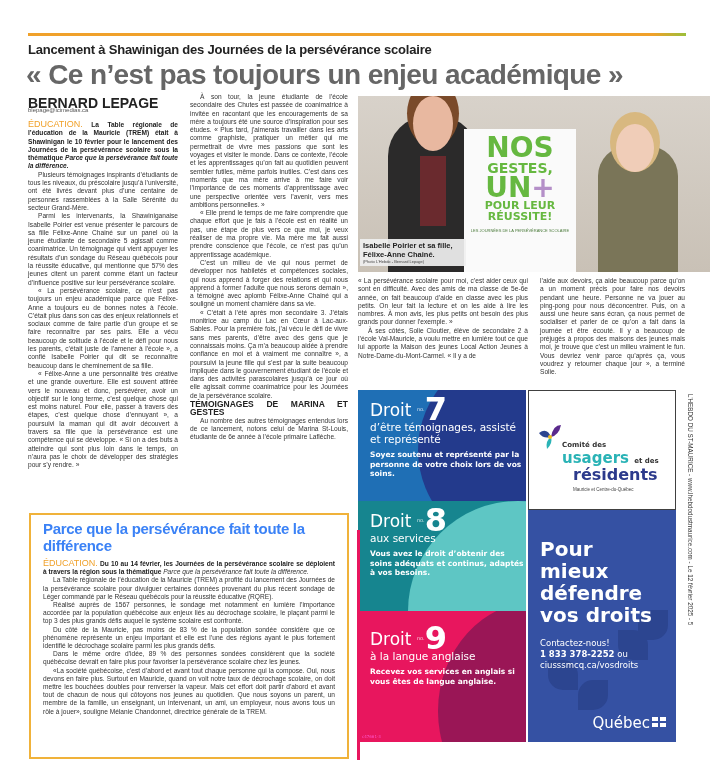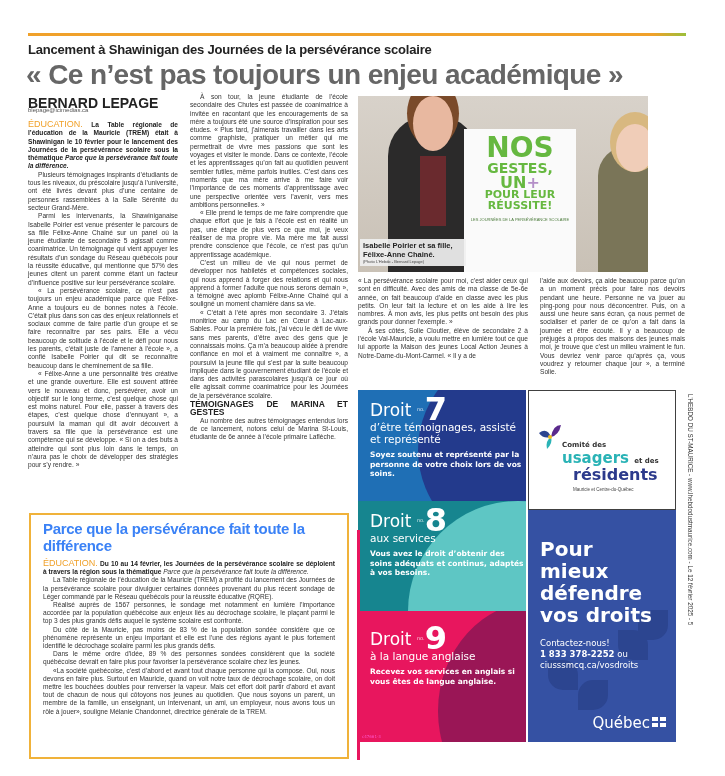--- a/index.html
+++ b/index.html
@@ -12,31 +12,31 @@
   .col{position:absolute;font-size:6.6px;line-height:8.3px;text-align:justify;color:#333;}
   .col p{margin:0;text-indent:10px;}
   .col p.noindent{text-indent:0;}
   .lead-label{color:#f0a12a;font-size:9px;font-weight:normal;}
   .lead-bold{font-weight:bold;color:#222;}
   .subhead{font-size:8.5px;font-weight:bold;color:#222;margin:8px 0 1px 0;text-indent:0 !important;}
   .col1{left:28px;top:120px;width:150px;}
   .col2{left:190px;top:93px;width:158px;}
   .col3a{left:358px;top:277px;width:170px;}
   .col3b{left:540px;top:277px;width:145px;}
-  .photo{position:absolute;left:358px;top:96px;width:290px;height:176px;background:linear-gradient(180deg,#d8d2ca,#c9c1b6);overflow:hidden;}
+  .photo{position:absolute;left:358px;top:96px;width:352px;height:176px;background:linear-gradient(180deg,#d8d2ca,#c9c1b6);overflow:hidden;}
   .person-left{position:absolute;left:30px;top:20px;width:90px;height:160px;background:#2b2a2a;border-radius:40px 40px 0 0;}
   .person-left-head{position:absolute;left:55px;top:0px;width:40px;height:55px;border-radius:50%;background:#e8b8a0;box-shadow:0 -10px 0 6px #7a4a2a;}
   .person-left-shirt{position:absolute;left:62px;top:60px;width:26px;height:70px;background:#6a2a2e;}
   .person-right{position:absolute;left:240px;top:50px;width:80px;height:130px;background:#7a7558;border-radius:30px 30px 0 0;}
   .person-right-head{position:absolute;left:258px;top:28px;width:38px;height:48px;border-radius:50%;background:#f0cdb8;box-shadow:0 -6px 0 6px #d8b880;}
   .poster{position:absolute;left:106px;top:33px;width:112px;height:145px;background:#fafafa;text-align:center;}
   .poster-text{font-weight:900;color:#66b840;font-family:"DejaVu Sans",sans-serif;line-height:0.95;}
   .pt1{font-size:28px;margin-top:6px;}
   .pt2{font-size:14px;}
-  .pt3{font-size:16px;}
+  .pt3{font-size:28px;}
   .pt4{font-size:11px;}
   .plus{display:inline-block;color:#b48fc8;}
   .poster-logo{font-size:4px;color:#4a7a3a;margin-top:6px;}
   .caption{position:absolute;left:2px;top:143px;width:100px;background:rgba(240,240,240,0.92);padding:2px 3px;}
   .caption .c1{font-size:7.5px;font-weight:bold;color:#222;line-height:9px;}
   .caption .c2{font-size:4px;color:#444;}
   
   .ad{position:absolute;left:358px;top:390px;width:318px;height:352px;}
   .ad-left{position:absolute;left:0;top:0;width:168px;height:352px;}
   .droit{position:absolute;left:0;width:168px;color:#fff;overflow:hidden;font-family:"DejaVu Sans",sans-serif;}

